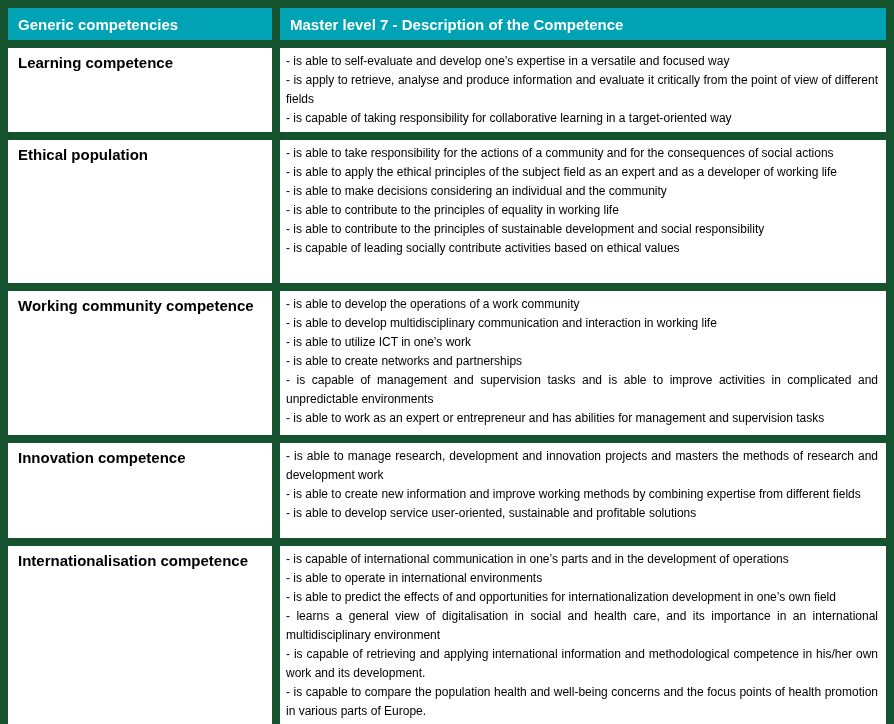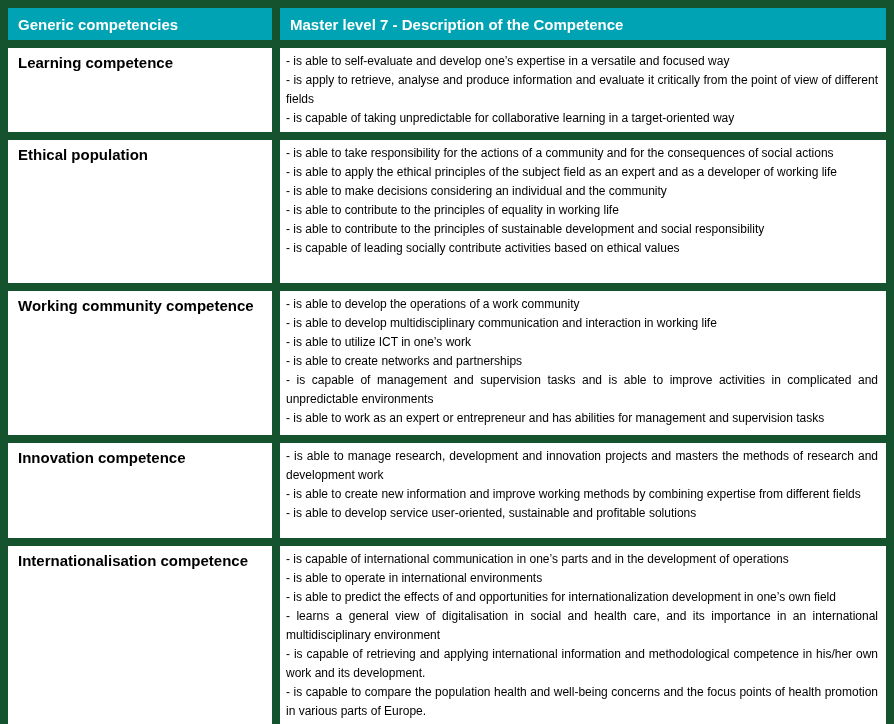--- a/index.html
+++ b/index.html
@@ -61,21 +61,21 @@
       <th>Generic competencies</th>
       <th>Master level 7 - Description of the Competence</th>
     </tr>
   </thead>
   <tbody>
     <tr class="row-0">
       <td class="title-cell">Learning competence</td>
       <td class="desc-cell">
         <div class="desc-item">- is able to self-evaluate and develop one’s expertise in a versatile and focused way</div>
         <div class="desc-item">- is apply to retrieve, analyse and produce information and evaluate it critically from the point of view of different fields</div>
-        <div class="desc-item">- is capable of taking unpredictable for collaborative learning in a target-oriented way</div>
+        <div class="desc-item">- is capable of taking responsibility for collaborative learning in a target-oriented way</div>
       </td>
     </tr>
     <tr class="row-1">
       <td class="title-cell">Ethical population</td>
       <td class="desc-cell">
         <div class="desc-item">- is able to take responsibility for the actions of a community and for the consequences of social actions</div>
         <div class="desc-item">- is able to apply the ethical principles of the subject field as an expert and as a developer of working life</div>
         <div class="desc-item">- is able to make decisions considering an individual and the community</div>
         <div class="desc-item">- is able to contribute to the principles of equality in working life</div>
         <div class="desc-item">- is able to contribute to the principles of sustainable development and social responsibility</div>

